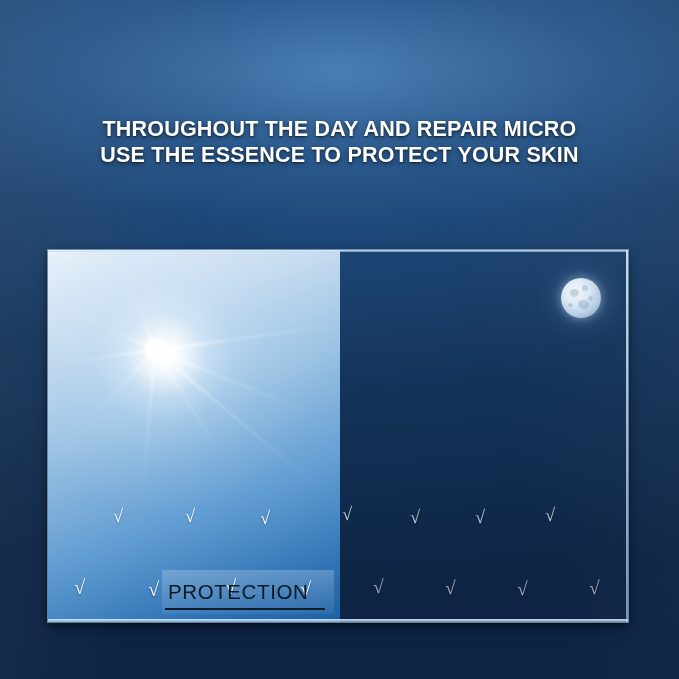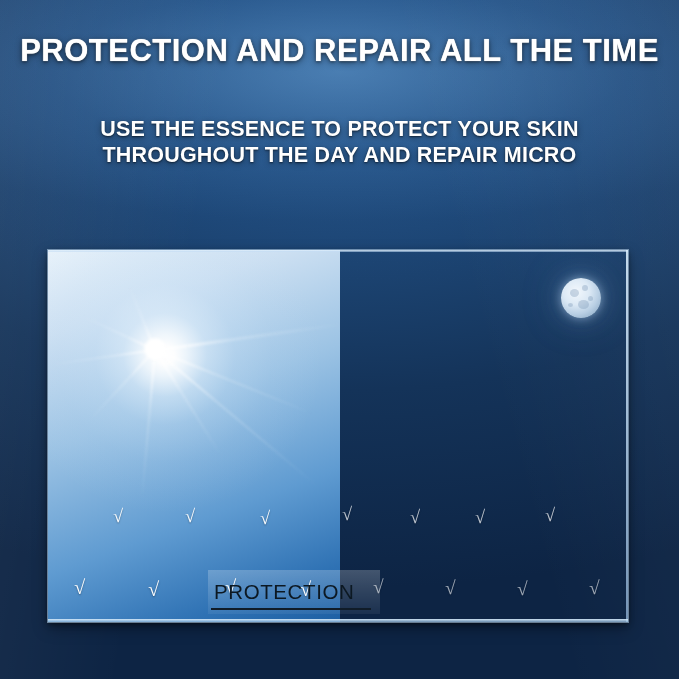--- a/index.html
+++ b/index.html
@@ -207,21 +207,20 @@
   .moon .c3 { left: 17px; top: 22px; width: 11px; height: 9px; }
   .moon .c4 { left: 27px; top: 18px; width: 5px;  height: 5px; }
   .moon .c5 { left: 7px;  top: 25px; width: 5px;  height: 4px; }
 
   
   .label-protection {
     position: absolute;
     left: 120px;
     top: 330px;
     z-index: 6;
-    margin-left: 46px;
   }
   .label-protection .boxglow {
     position: absolute;
     left: -6px;
     top: -10px;
     width: 172px;
     height: 44px;
     background: linear-gradient(180deg, rgba(255,255,255,0.22) 0%, rgba(255,255,255,0.06) 100%);
     pointer-events: none;
   }
@@ -310,25 +309,24 @@
     height: 372px;
     background: linear-gradient(180deg, rgba(215,235,250,0.9) 0%, rgba(160,195,230,0.7) 100%);
     z-index: 8;
   }
 </style>
 </head>
 <body>
 
 <div id="stage">
 
-  <div class="title">PROTECTION AND  REPAIR  ALL THE TIME</div>
 
   <div class="subtitle">
+    <span class="sline">THROUGHOUT THE DAY AND REPAIR MICRO</span>
     <span class="sline">USE THE ESSENCE TO PROTECT YOUR SKIN</span>
-    <span class="sline">THROUGHOUT THE DAY AND REPAIR MICRO</span>
   </div>
 
   <div id="panel">
 
     <div class="half-day">
       <div class="sun-glow"></div>
       <div class="ray r1"></div>
       <div class="ray r2"></div>
       <div class="ray r3"></div>
       <div class="ray r4"></div>

